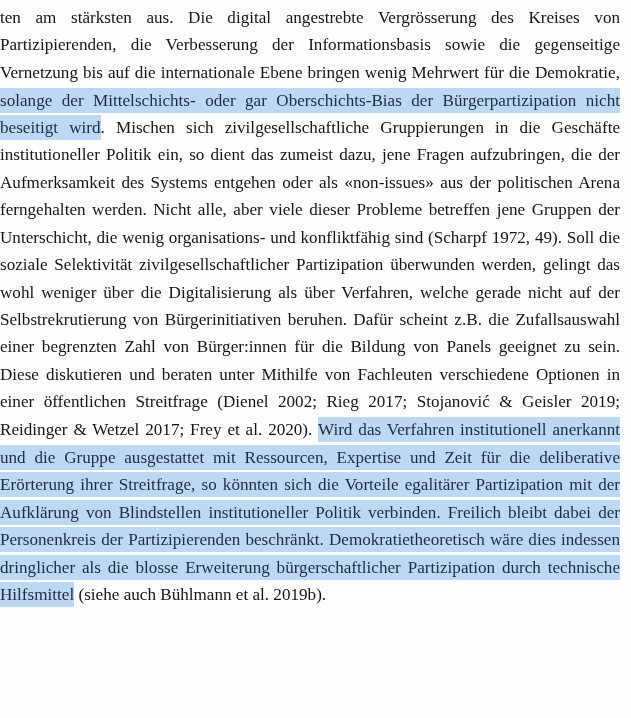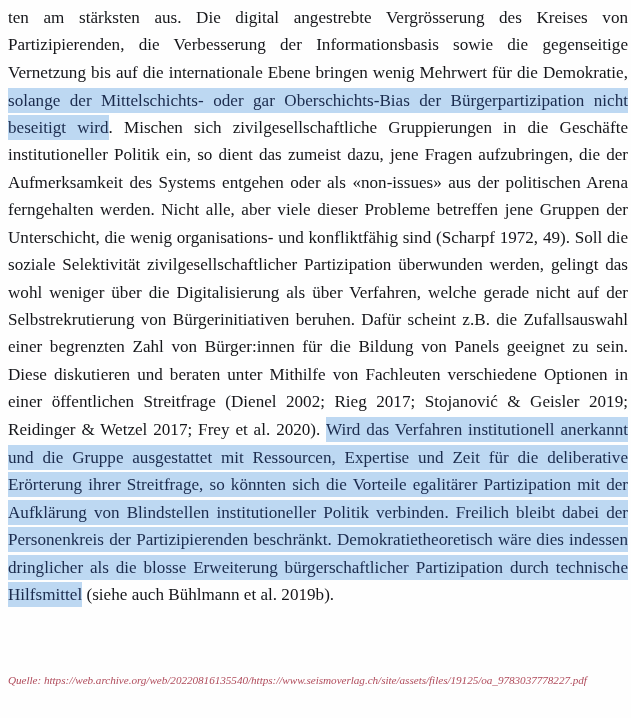--- a/index.html
+++ b/index.html
@@ -13,21 +13,21 @@
     overflow: hidden;
     font-family: "Liberation Serif", "DejaVu Serif", serif;
     -webkit-font-smoothing: antialiased;
   }
   #page {
     position: relative;
     width: 631px;
     height: 718px;
     background: #fefefe;
     box-sizing: border-box;
-    padding: 4px 3px 0 8px;
+    padding: 4px 3px 0 0;
   }
   .body-text {
     font-size: 17.1px;
     line-height: 27.45px;
     color: #15161a;
     text-align: justify;
     text-justify: inter-word;
     hyphens: manual;
     letter-spacing: 0.01px;
     word-spacing: 0px;
@@ -57,17 +57,14 @@
 </style>
 </head>
 <body>
 
 <div id="page">
 
   <p class="body-text">
     <span>ten am stärksten aus. Die digital angestrebte Vergrösserung des Kreises von Partizipierenden, die Verbesserung der Informationsbasis sowie die gegenseitige Vernetzung bis auf die internationale Ebene bringen wenig Mehrwert für die Demokratie, </span><span class="hl">solange der Mittelschichts- oder gar Oberschichts-Bias der Bürgerpartizipation nicht beseitigt wird</span><span>. Mischen sich zivilgesellschaftliche Gruppierungen in die Geschäfte institutioneller Politik ein, so dient das zumeist dazu, jene Fragen aufzubringen, die der Aufmerksamkeit des Systems entgehen oder als «non-issues» aus der politischen Arena ferngehalten werden. Nicht alle, aber viele dieser Probleme betreffen jene Gruppen der Unterschicht, die wenig organisations- und konfliktfähig sind (Scharpf 1972, 49). Soll die soziale Selektivität zivilgesellschaftlicher Partizipation überwunden werden, gelingt das wohl weniger über die Digitalisierung als über Verfahren, welche gerade nicht auf der Selbstrekrutierung von Bürgerinitiativen beruhen. Dafür scheint z.B. die Zufallsauswahl einer begrenzten Zahl von Bürger:innen für die Bildung von Panels geeignet zu sein. Diese diskutieren und beraten unter Mithilfe von Fachleuten verschiedene Optionen in einer öffentlichen Streitfrage (Dienel 2002; Rieg 2017; Stojanović &amp; Geisler 2019; Reidinger &amp; Wetzel 2017; Frey et al. 2020). </span><span class="hl">Wird das Verfahren institutionell anerkannt und die Gruppe ausgestattet mit Ressourcen, Expertise und Zeit für die deliberative Erörterung ihrer Streitfrage, so könnten sich die Vorteile egalitärer Partizipation mit der Aufklärung von Blindstellen institutioneller Politik verbinden. Freilich bleibt dabei der Personenkreis der Partizipierenden beschränkt. Demokratietheoretisch wäre dies indessen dringlicher als die blosse Erweiterung bürgerschaftlicher Partizipation durch technische Hilfsmittel</span><span> (siehe auch Bühlmann et al. 2019b).</span>
   </p>
 
-  <div class="footer-note">
-    <span>Quelle: https://web.archive.org/web/20220816135540/https://www.seismoverlag.ch/site/assets/files/19125/oa_9783037778227.pdf</span>
-  </div>
 
 </div>
 
 </body></html>

